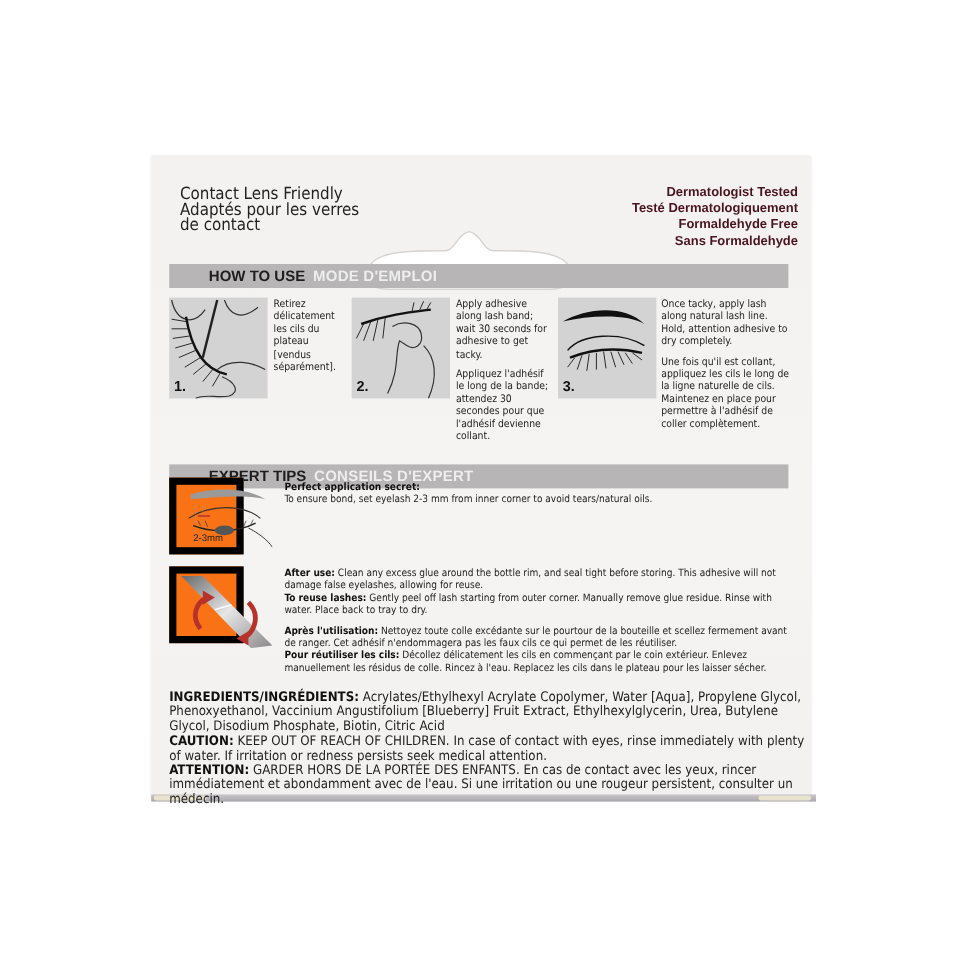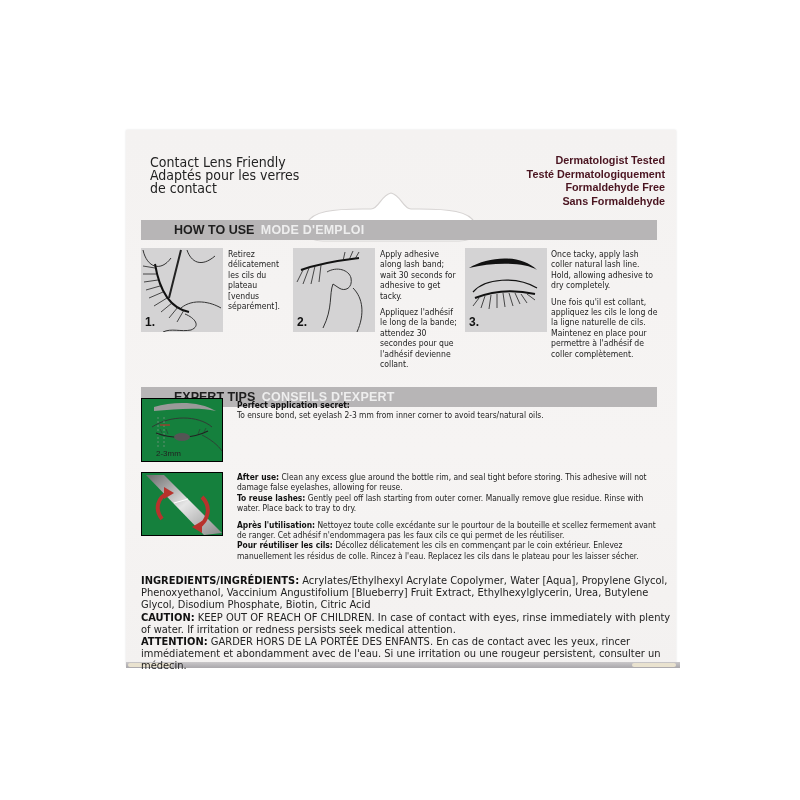--- a/index.html
+++ b/index.html
@@ -33,21 +33,21 @@
   .band .en { color:#1e1e1e; }
   .band .fr { color:#eeeeee; margin-left:3px; letter-spacing:0.2px; }
   .band1 { top:220px; }
   .band2 { top:387px; }
 
   .step-img { position:absolute; width:82px; height:84px; background:#d4d3d4; }
   .step-num { position:absolute; left:4px; bottom:3px; font-weight:bold; font-size:12px; color:#111; }
   .step-txt { position:absolute; font-family:"DejaVu Sans Condensed","DejaVu Sans",sans-serif; font-size:8.6px; line-height:10.4px; color:#222; }
   .step-txt p { margin:0 0 6px 0; }
 
-  .tip-img { position:absolute; left:141px; width:82px; height:64px; background:#15803d; border:1px solid #000000; box-sizing:border-box; }
+  .tip-img { position:absolute; left:141px; width:62px; height:64px; background:#f97316; border:6px solid #000000; box-sizing:border-box; }
   .tip-txt { position:absolute; left:237px; width:430px; font-family:"DejaVu Sans Condensed","DejaVu Sans",sans-serif; font-size:8.4px; line-height:10.4px; color:#222; }
   .tip-txt p { margin:0 0 4px 0; }
   .tip-txt b { color:#111; }
 
   .ingr { position:absolute; left:141px; top:575px; width:530px; font-family:"DejaVu Sans Condensed","DejaVu Sans",sans-serif; font-size:11px; line-height:12.2px; color:#222; }
   .ingr p { margin:0; }
   .ingr b { color:#111; }
 </style>
 </head>
 <body>
@@ -138,21 +138,21 @@
         <line x1="38" y1="45" x2="40" y2="59"></line>
         <line x1="44" y1="45" x2="48" y2="58"></line>
       <line x1="50" y1="45" x2="55" y2="56"></line>
         <line x1="56" y1="46" x2="62" y2="55"></line>
         <line x1="62" y1="46" x2="70" y2="52"></line>
     </g>
   </svg>
   <div class="step-num">3.</div>
 </div>
 <div class="step-txt" style="left:551px; top:249px; width:110px;">
-  <p>Once tacky, apply lash coller natural lash line. Hold, allowing adhesive to dry completely.</p>
+  <p>Once tacky, apply lash along natural lash line. Hold, attention adhesive to dry completely.</p>
   <p>Une fois qu'il est collant, appliquez les cils le long de la ligne naturelle de cils. Maintenez en place pour permettre à l'adhésif de coller complètement.</p>
 </div>
 
 <div class="band band2">
   <span class="en">EXPERT TIPS</span>
   <span class="fr">CONSEILS D'EXPERT</span>
 </div>
 
 <div class="tip-img" style="top:398px;">
   <svg width="80" height="62" viewBox="0 0 80 62">

